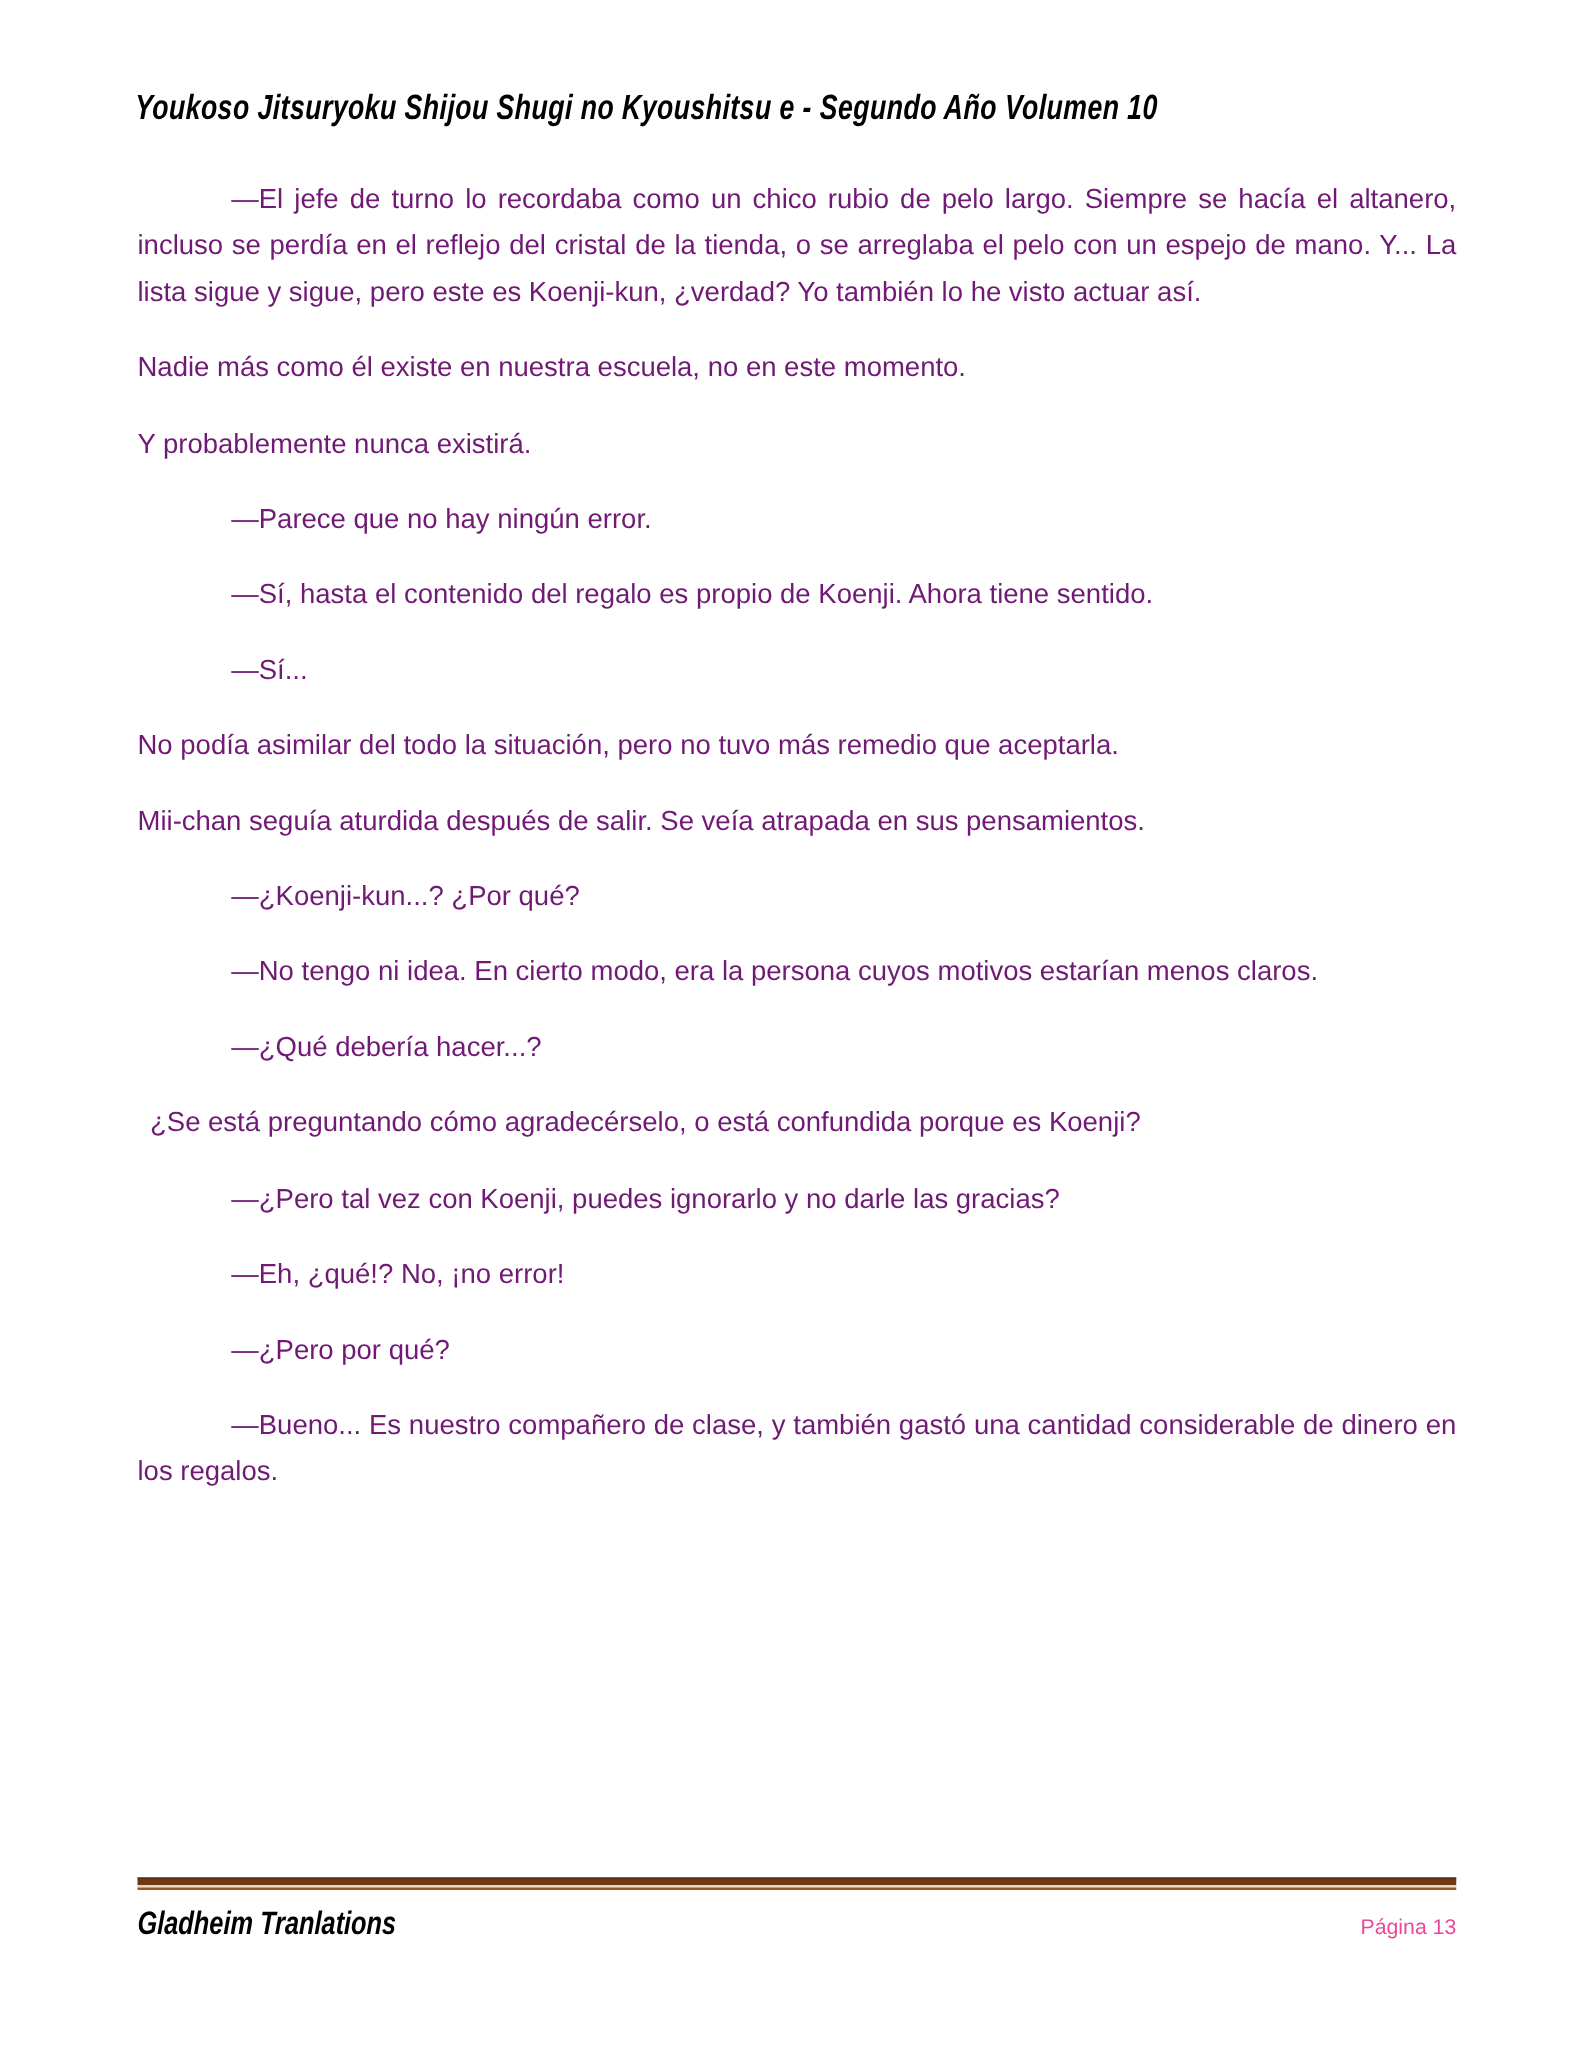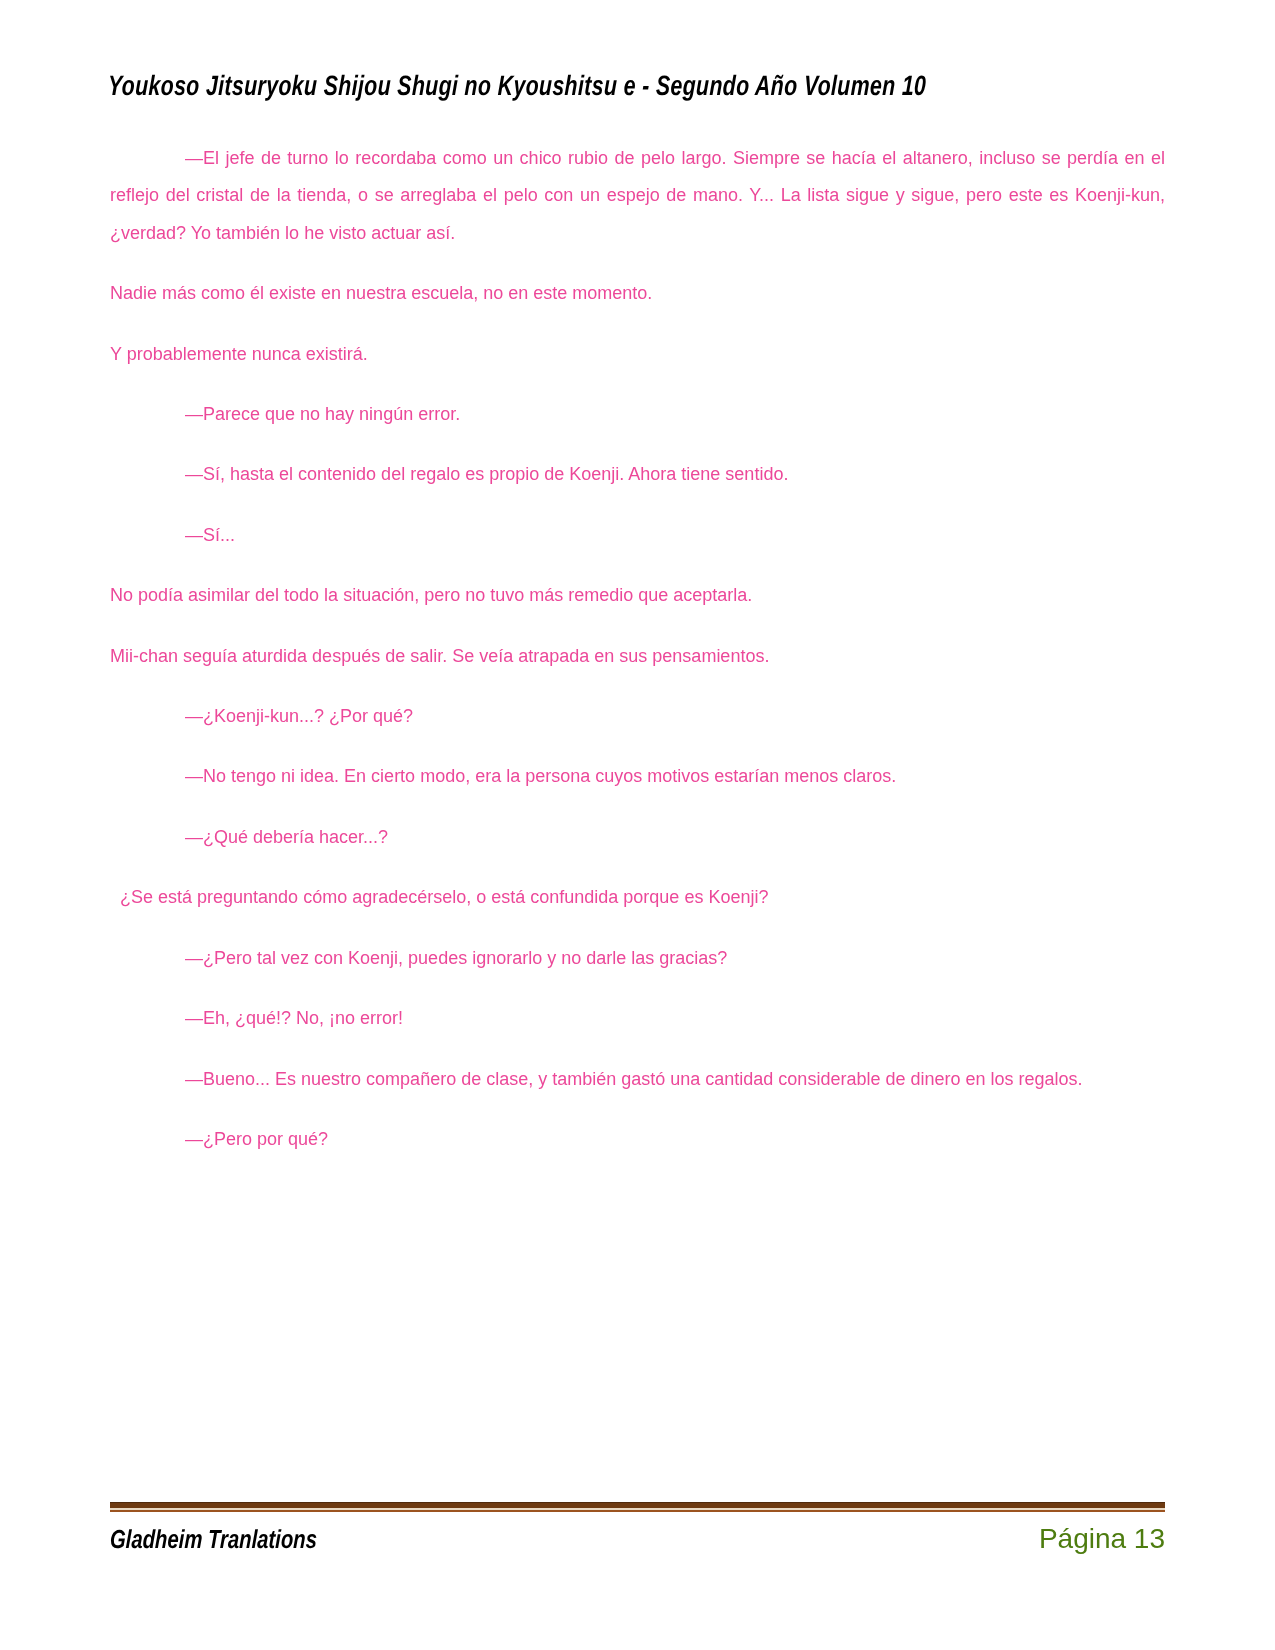--- a/index.html
+++ b/index.html
@@ -30,24 +30,24 @@
     letter-spacing: 0.5px;
   }
   .body-text {
     position: absolute;
     top: 140px;
     left: 110px;
     width: 1055px;
   }
   p.para {
     margin: 0 0 23px 0;
-    font-size: 18px;
+    font-size: 22px;
     line-height: 37.4px;
     text-align: justify;
-    color: #ec4899;
+    color: #701a75;
   }
   p.para.indent { text-indent: 75px; }
   p.para.small-indent { text-indent: 10px; }
   .footer {
     position: absolute;
     left: 110px;
     right: 110px;
     top: 1502px;
   }
   .rule-a { height: 5px; background: #6e3a12; border-top: 1px solid #50290c; }
@@ -62,22 +62,22 @@
   .footer-brand {
     display: inline-block;
     font-weight: bold;
     font-style: italic;
     font-size: 26px;
     color: #000000;
     transform: scaleX(0.78) skewX(-2deg);
     transform-origin: left center;
   }
   .footer-page {
-    font-size: 28px;
-    color: #4d7c0f;
+    font-size: 17px;
+    color: #ec4899;
   }
 </style>
 </head>
 <body>
 
 <div class="page">
 
   <div class="header">
     <span class="header-title">Youkoso Jitsuryoku Shijou Shugi no Kyoushitsu e - Segundo Año Volumen 10</span>
   </div>
@@ -90,22 +90,22 @@
       <p class="para indent">—Sí, hasta el contenido del regalo es propio de Koenji. Ahora tiene sentido.</p>
       <p class="para indent">—Sí...</p>
       <p class="para">No podía asimilar del todo la situación, pero no tuvo más remedio que aceptarla.</p>
       <p class="para">Mii-chan seguía aturdida después de salir. Se veía atrapada en sus pensamientos.</p>
       <p class="para indent">—¿Koenji-kun...? ¿Por qué?</p>
       <p class="para indent">—No tengo ni idea. En cierto modo, era la persona cuyos motivos estarían menos claros.</p>
       <p class="para indent">—¿Qué debería hacer...?</p>
       <p class="para small-indent">¿Se está preguntando cómo agradecérselo, o está confundida porque es Koenji?</p>
       <p class="para indent">—¿Pero tal vez con Koenji, puedes ignorarlo y no darle las gracias?</p>
       <p class="para indent">—Eh, ¿qué!? No, ¡no error!</p>
+      <p class="para indent">—¿Pero por qué?</p>
       <p class="para indent">—Bueno... Es nuestro compañero de clase, y también gastó una cantidad considerable de dinero en los regalos.</p>
-      <p class="para indent">—¿Pero por qué?</p>
     </div>
 
   <div class="footer">
     <div>
       <div class="rule-a"></div>
       <div class="rule-b"></div>
       <div class="rule-c"></div>
     </div>
     <div class="footer-row">
       <span class="footer-brand">Gladheim Tranlations</span>

